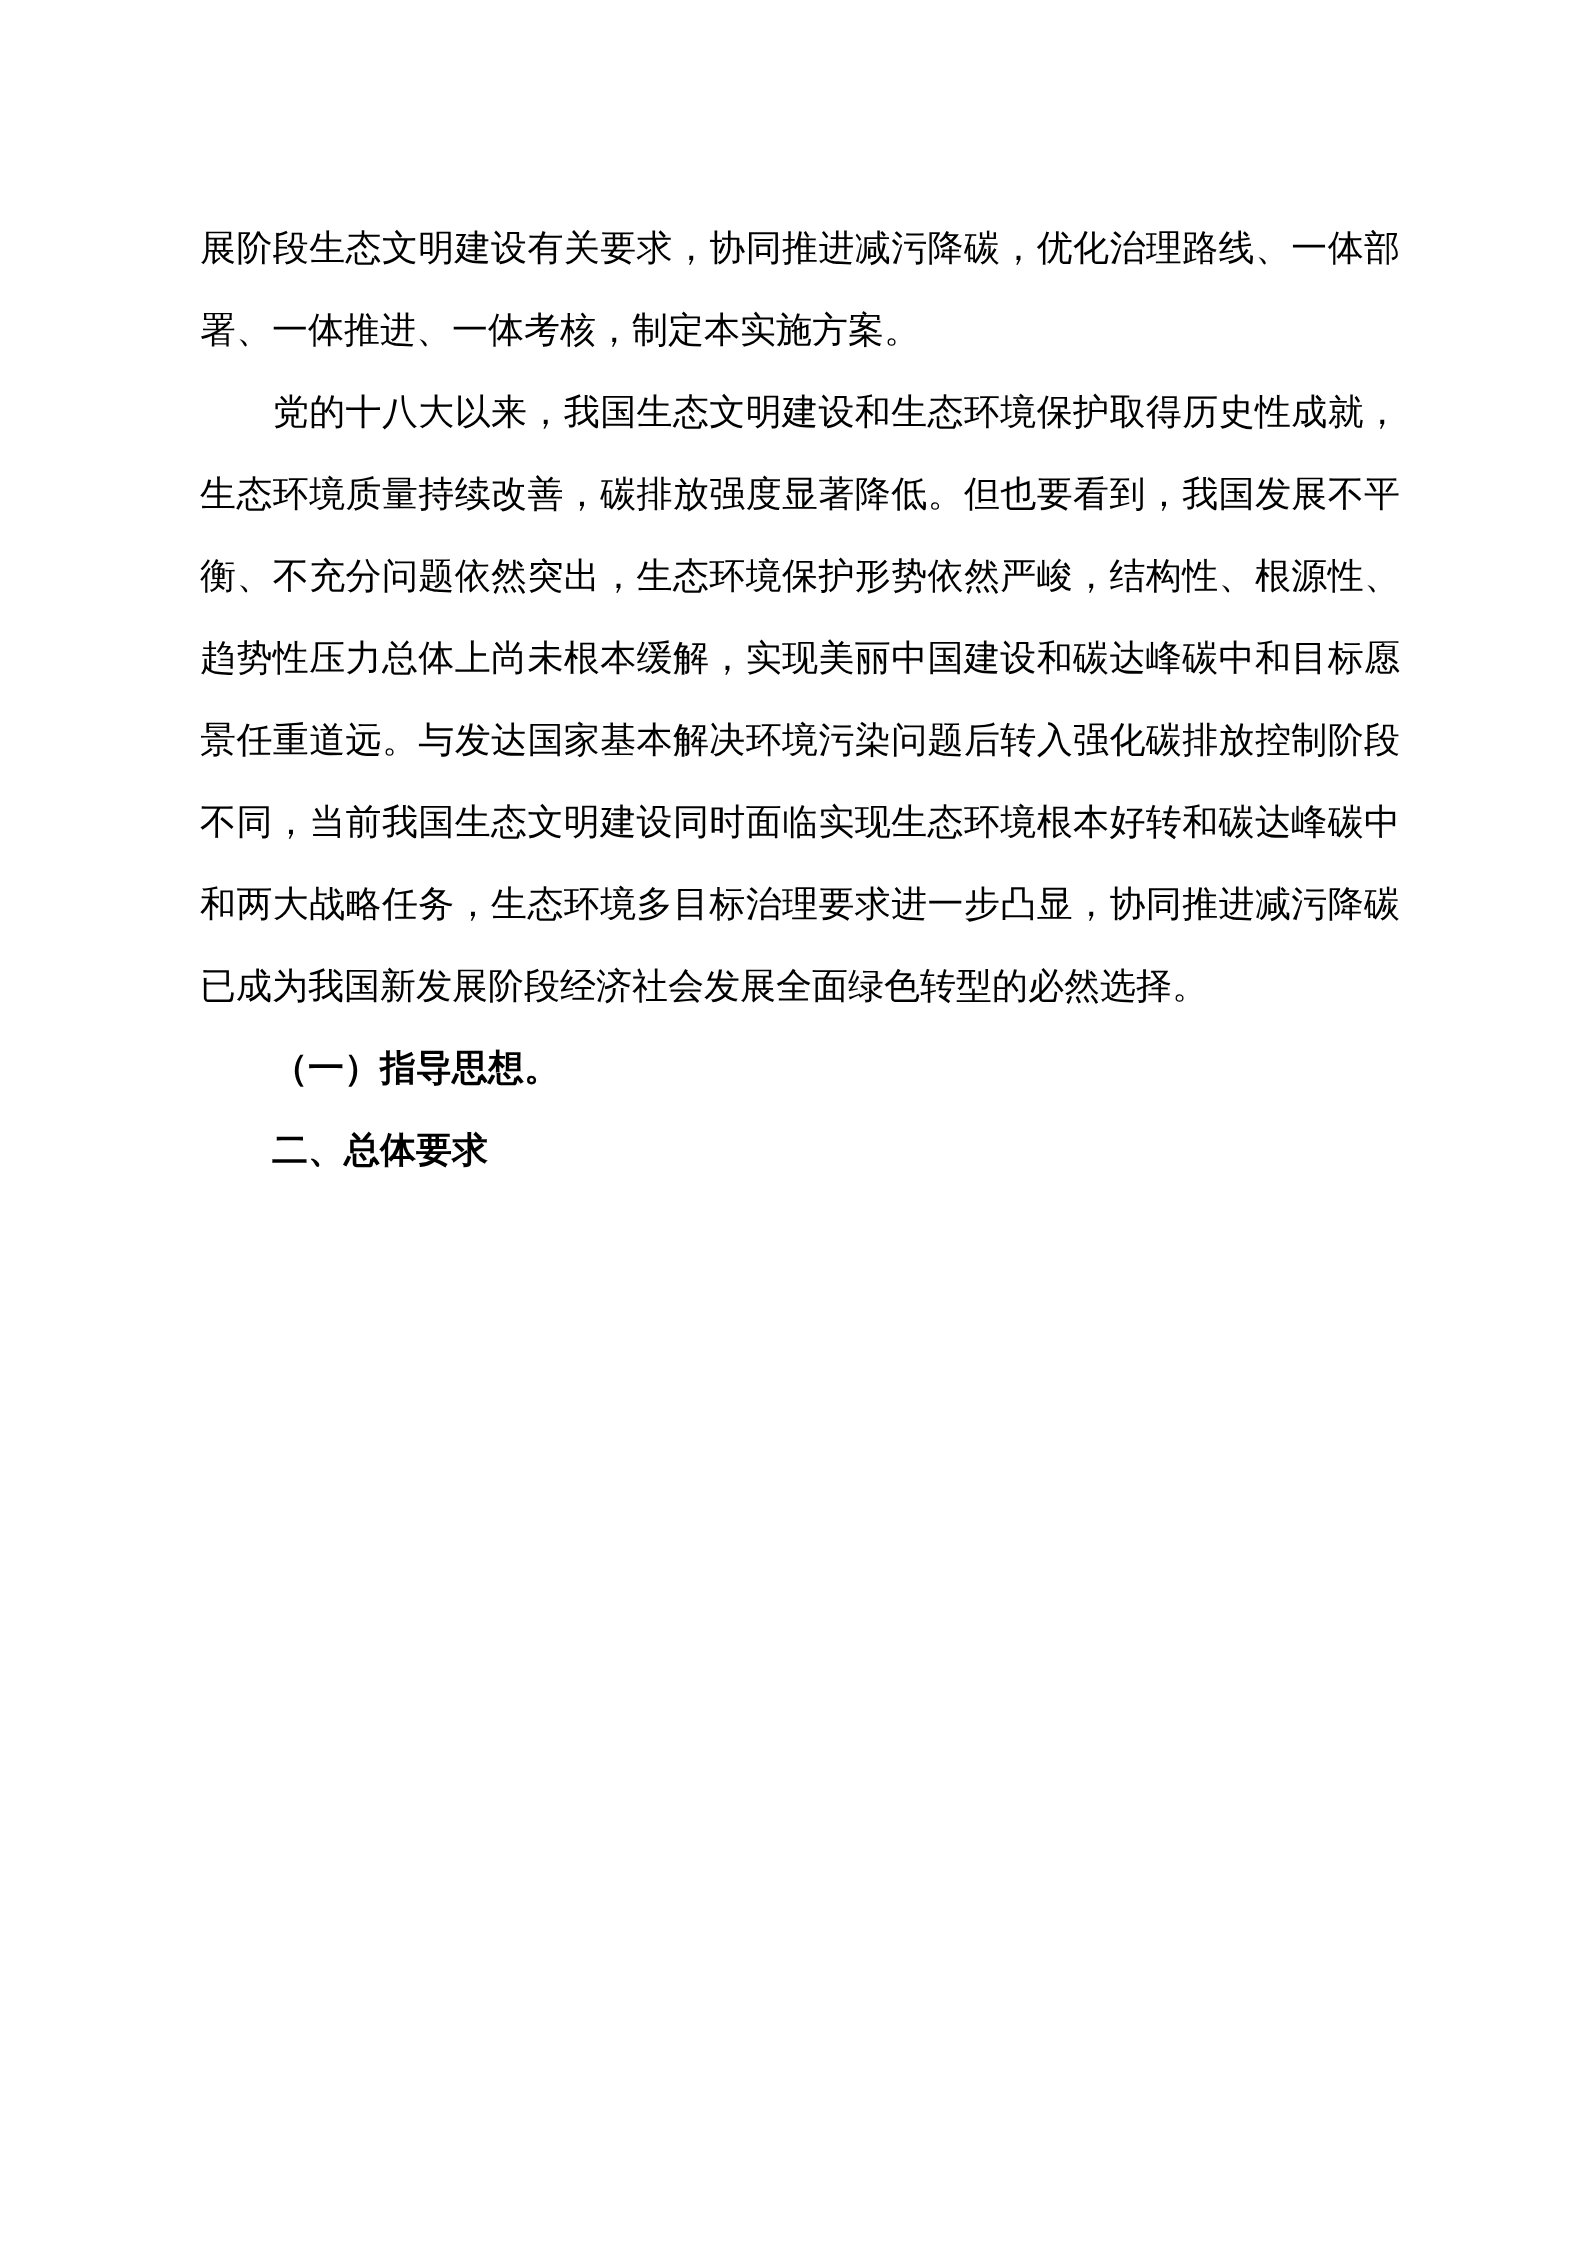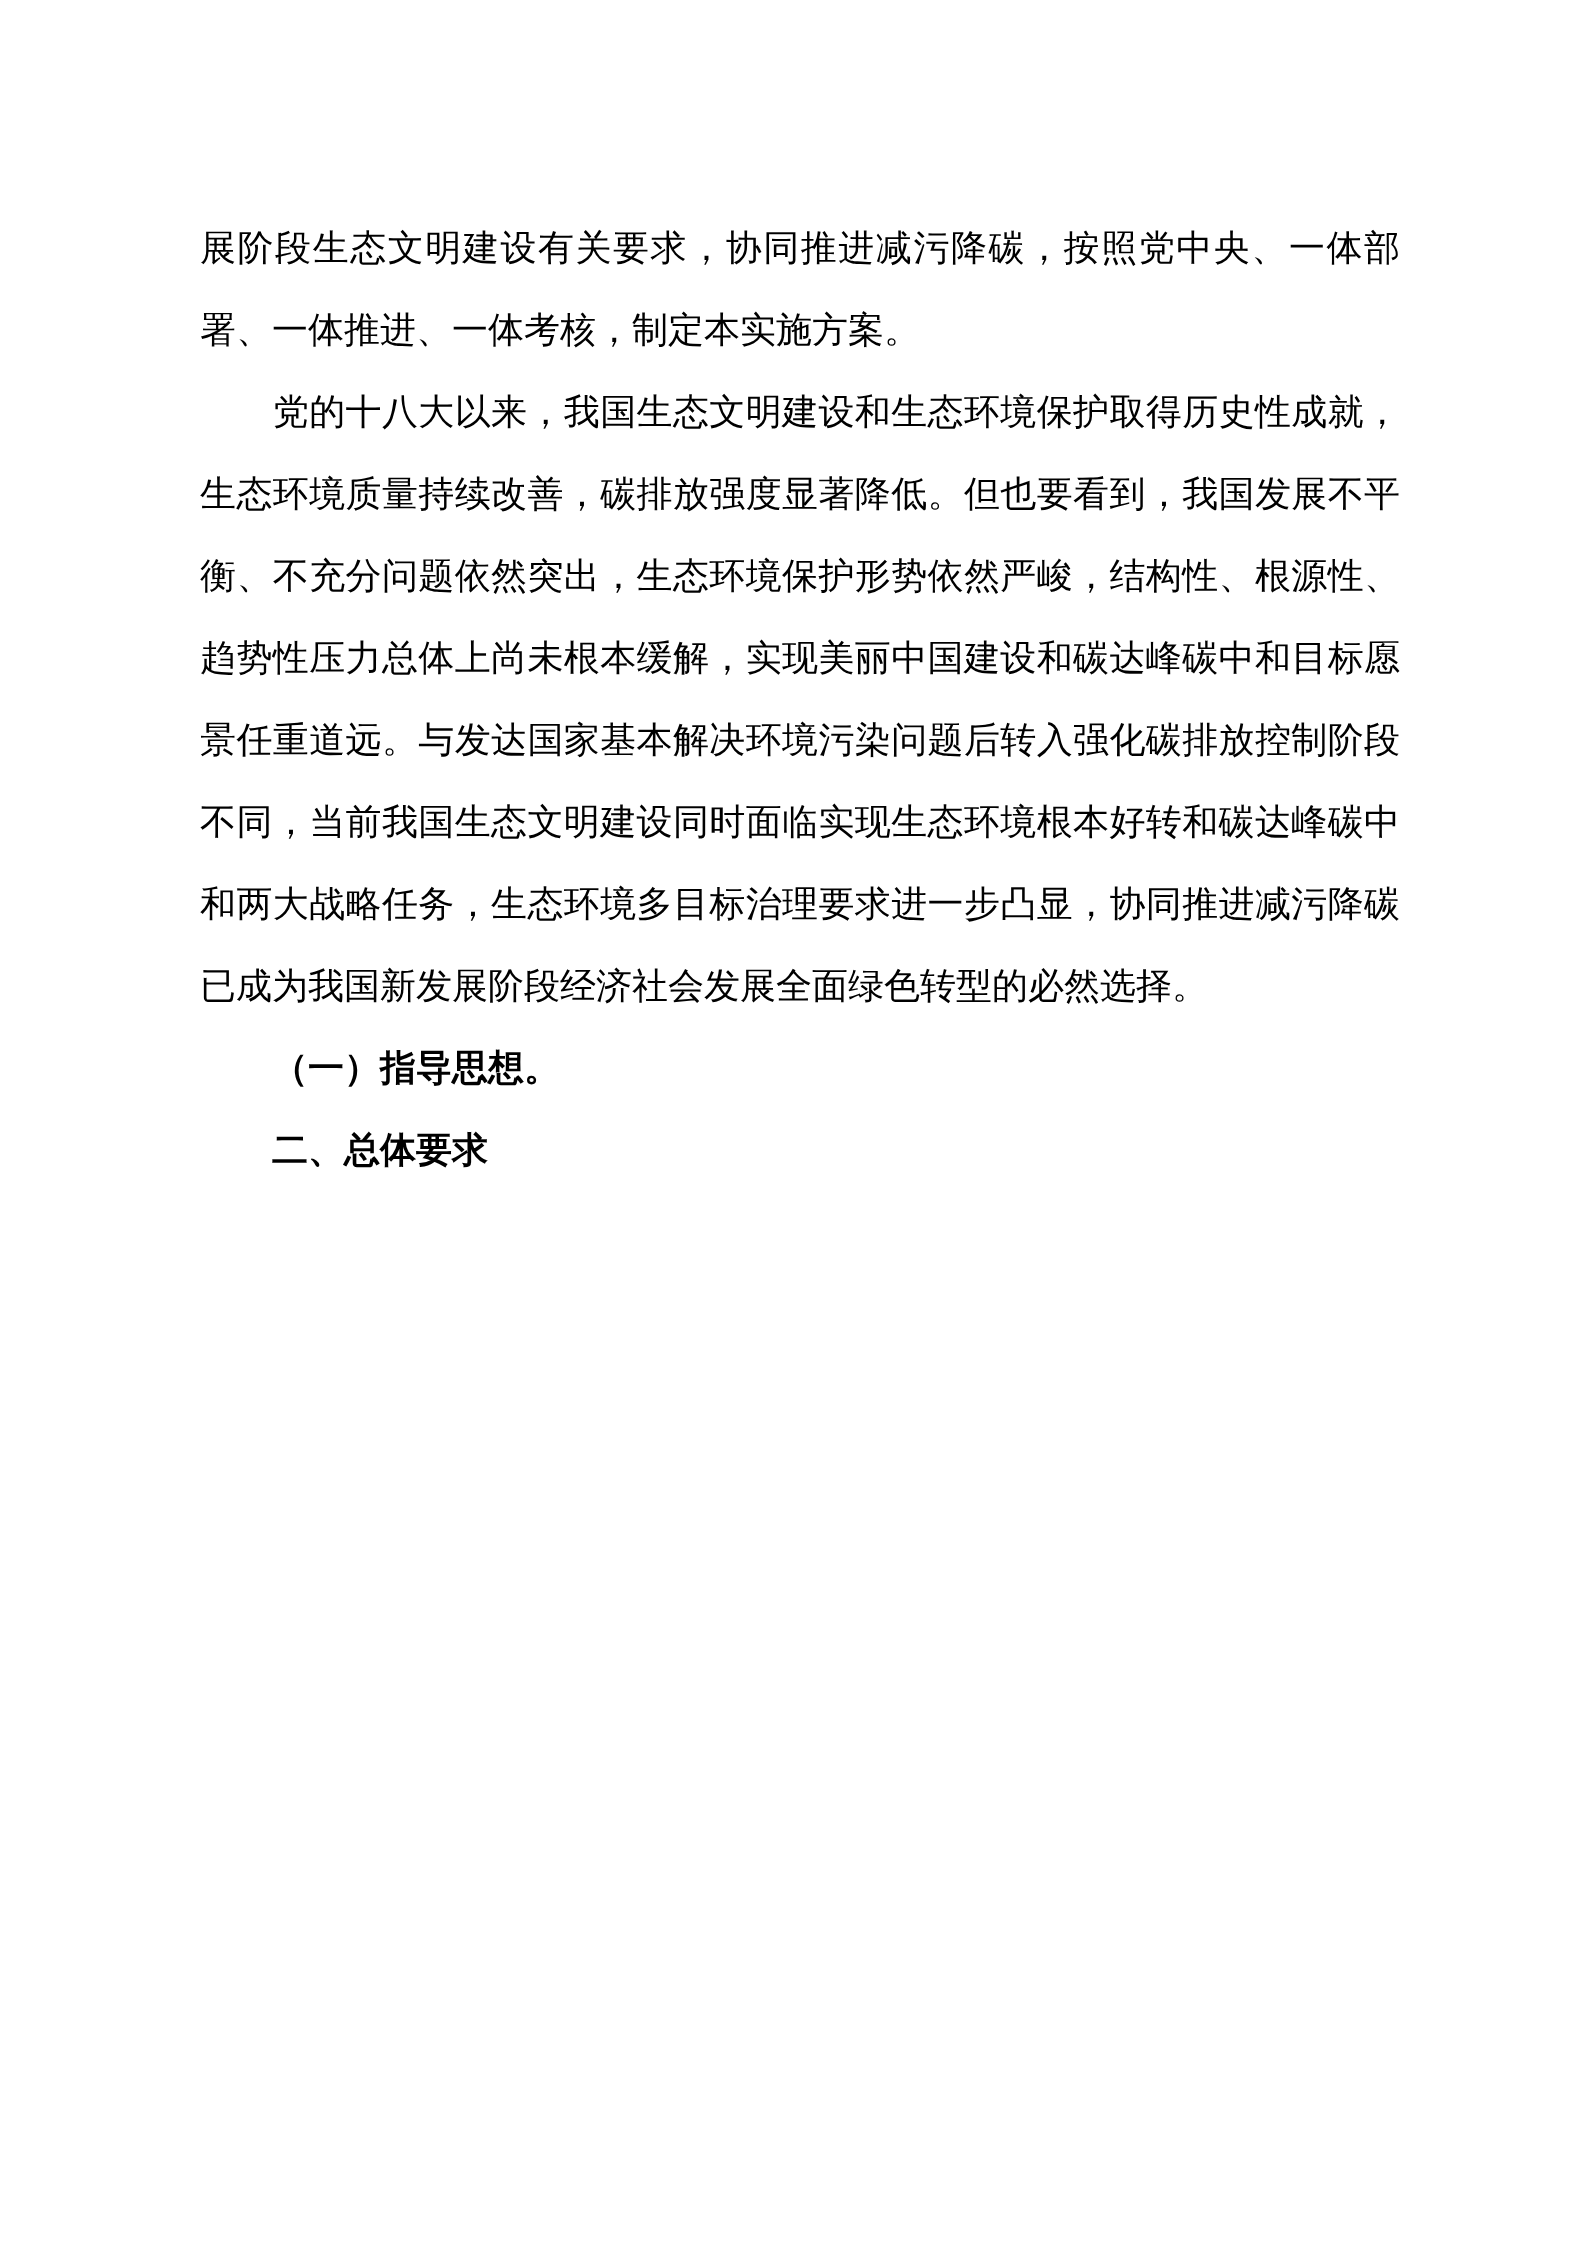--- a/index.html
+++ b/index.html
@@ -39,21 +39,21 @@
     font-weight: 700;
     white-space: nowrap;
   }
 </style>
 </head>
 <body>
 
 <div class="page">
   <div class="text-block" id="doc-body">
       <div class="para">
-        <div class="line fill">展阶段生态文明建设有关要求，协同推进减污降碳，按照党中央、一体部</div>
+        <div class="line fill">展阶段生态文明建设有关要求，协同推进减污降碳，优化治理路线、一体部</div>
         <div class="line">署、一体推进、一体考核，制定本实施方案。</div>
       </div>
       <div class="para">
         <div class="line fill">　　党的十八大以来，我国生态文明建设和生态环境保护取得历史性成就，</div>
         <div class="line fill">生态环境质量持续改善，碳排放强度显著降低。但也要看到，我国发展不平</div>
         <div class="line fill">衡、不充分问题依然突出，生态环境保护形势依然严峻，结构性、根源性、</div>
         <div class="line fill">趋势性压力总体上尚未根本缓解，实现美丽中国建设和碳达峰碳中和目标愿</div>
         <div class="line fill">景任重道远。与发达国家基本解决环境污染问题后转入强化碳排放控制阶段</div>
         <div class="line fill">不同，当前我国生态文明建设同时面临实现生态环境根本好转和碳达峰碳中</div>
         <div class="line fill">和两大战略任务，生态环境多目标治理要求进一步凸显，协同推进减污降碳</div>

